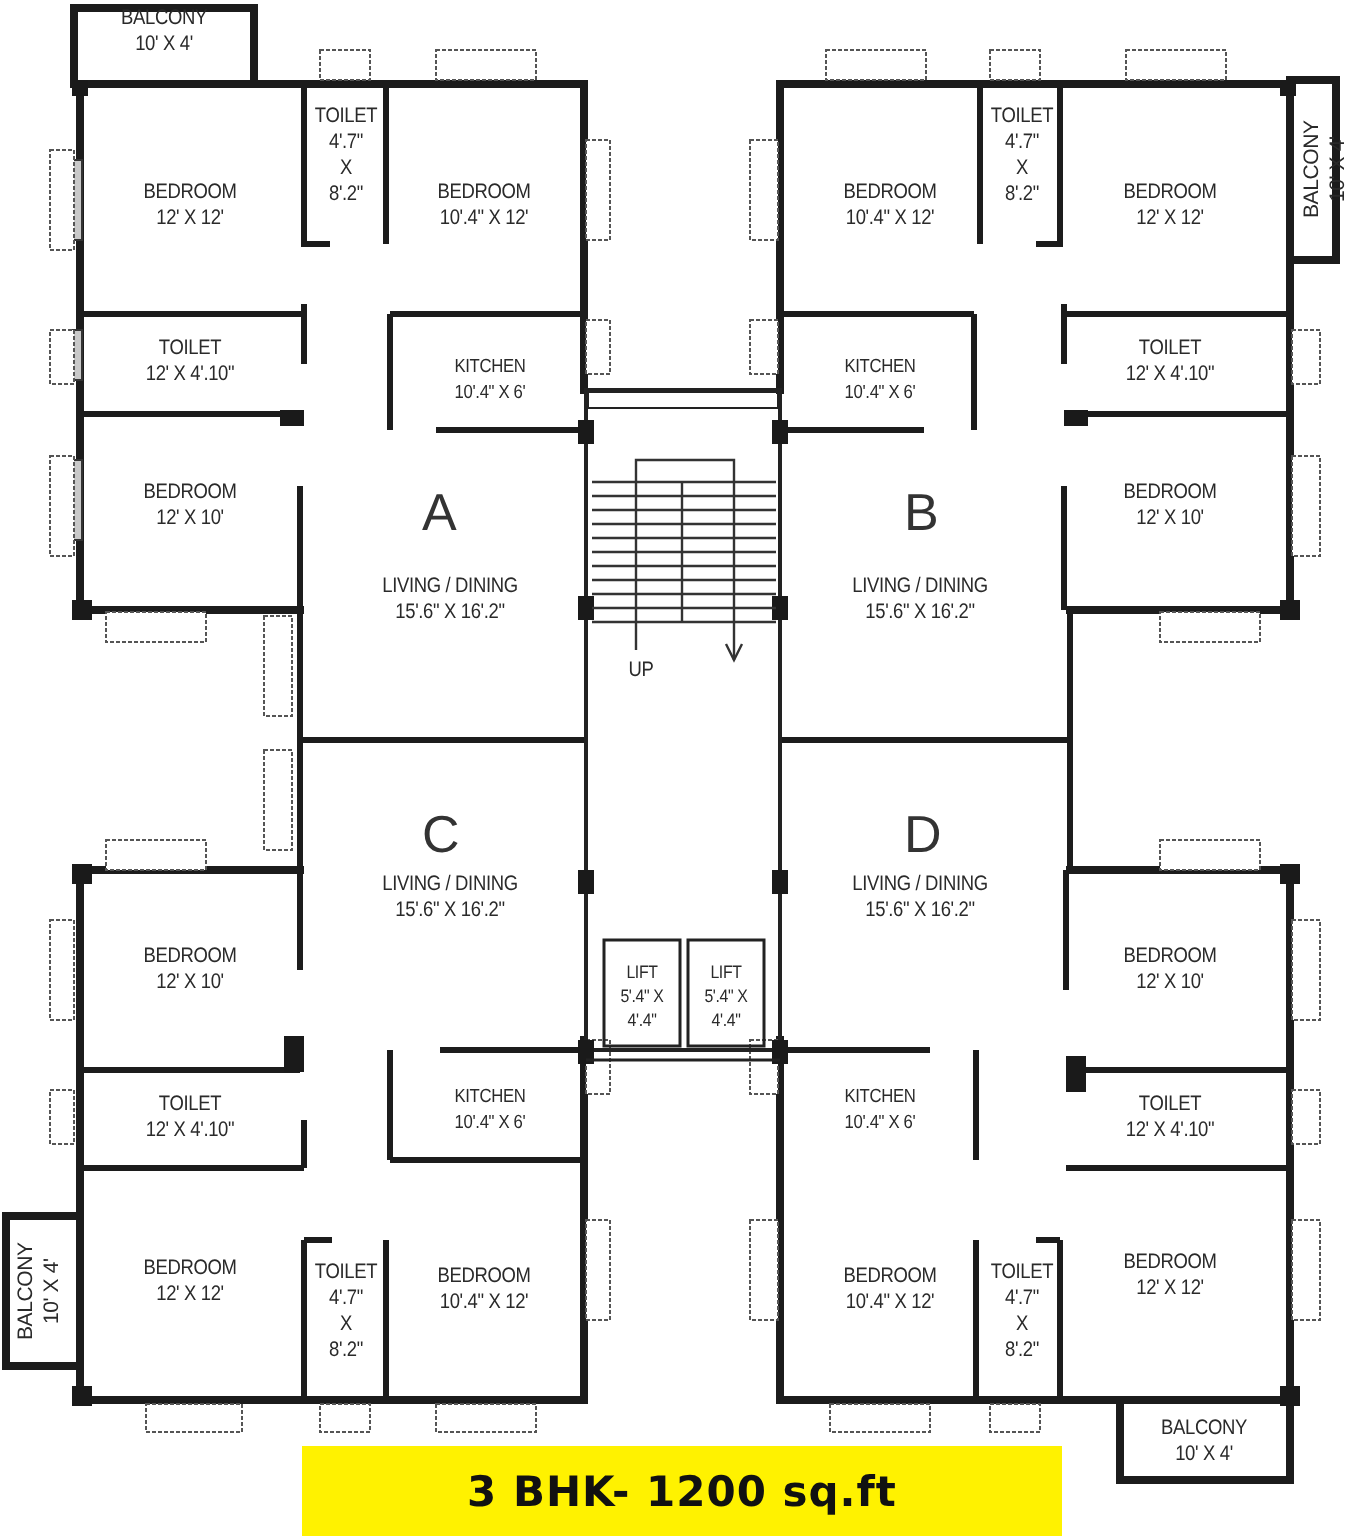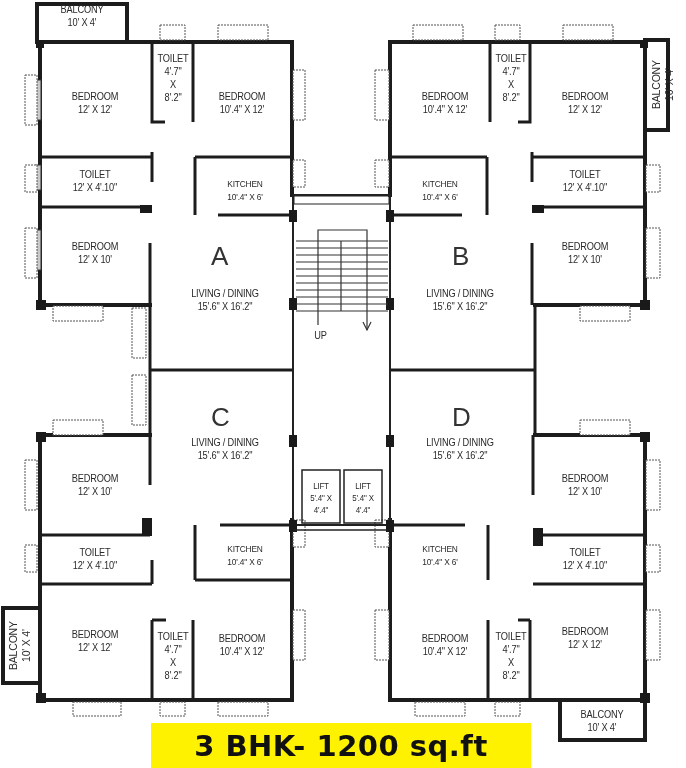--- a/index.html
+++ b/index.html
@@ -2,21 +2,21 @@
 <html><head>
 <meta charset="utf-8">
 <style>
   html, body { margin:0; padding:0; background:#ffffff; }
   body { width:686px; height:768px; position:relative; overflow:hidden; font-family:"Liberation Sans", sans-serif; }
   #plan { position:absolute; left:0; top:0; width:686px; height:768px; }
   .room-label { position:absolute; text-align:center; font-family:"Liberation Sans Narrow","Liberation Sans", sans-serif; font-size:10.5px; line-height:13px; color:#2a2a2a; letter-spacing:-0.2px; transform:scaleX(0.88); }
   .unit-letter { position:absolute; font-family:"Liberation Sans", sans-serif; font-size:26px; color:#333; font-weight:400; }
   .vert { writing-mode:vertical-rl; transform:rotate(180deg); }
   #banner { position:absolute; left:151px; top:723px; width:380px; height:45px; background:#fff200; display:flex; align-items:center; justify-content:center; }
-  #banner span { font-family:"DejaVu Sans", sans-serif; font-weight:bold; font-size:29px; color:#111; letter-spacing:0.5px; }
+  #banner span { font-family:"DejaVu Sans", sans-serif; font-weight:bold; font-size:21px; color:#111; letter-spacing:0.5px; }
 </style>
 </head>
 <body>
 
 <svg id="plan" viewBox="0 0 686 768" xmlns="http://www.w3.org/2000/svg">
   <defs>
     <style>
       .w { stroke:#1c1c1c; stroke-width:4; fill:none; stroke-linecap:square; }
       .wt { stroke:#1c1c1c; stroke-width:3; fill:none; }
       .win { fill:#c9c9c9; stroke:#333; stroke-width:1; }

